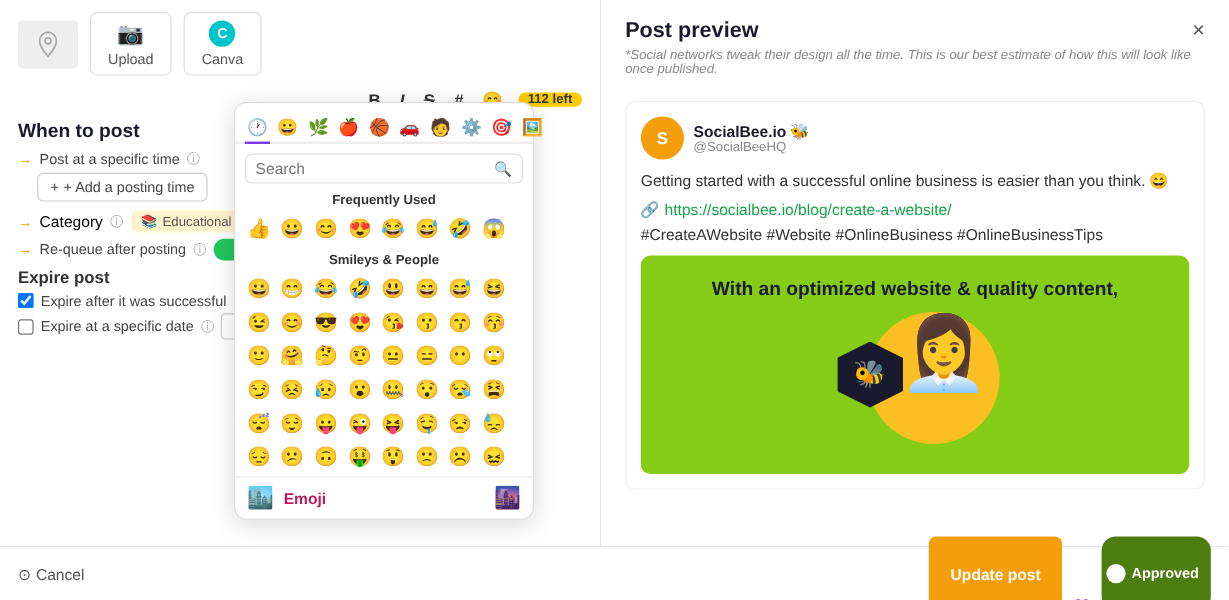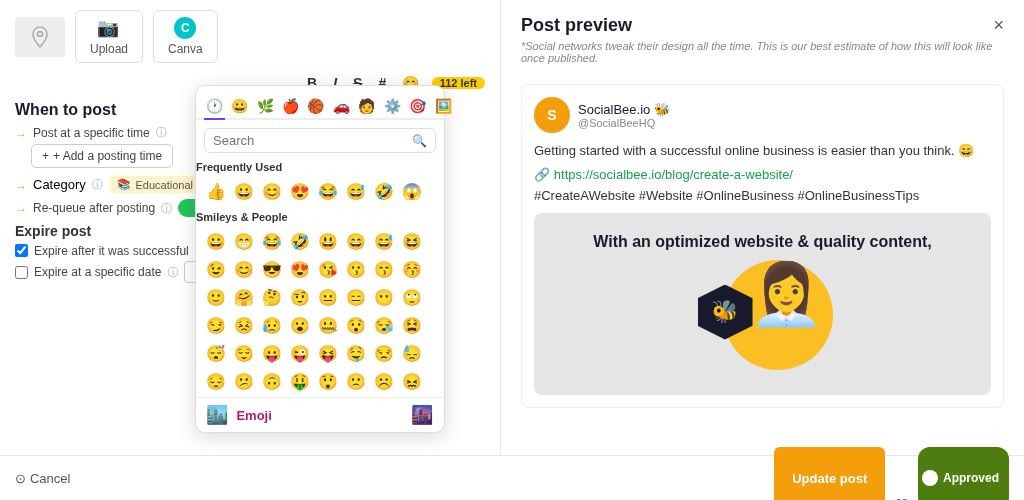--- a/index.html
+++ b/index.html
@@ -23,21 +23,21 @@
     .char-count { background: #ffcc00; border-radius: 10px; padding: 0 8px; font-size: 11px; font-weight: 600; color: #333; text-align: right; }
 
     
     .emoji-picker { position: absolute; top: 85px; left: 195px; width: 250px; background: #fff; border: 1px solid #ddd; border-radius: 10px; box-shadow: 0 4px 20px rgba(0,0,0,0.15); z-index: 100; }
     .emoji-tabs { display: flex; padding: 8px 8px 0; gap: 4px; border-bottom: 2px solid #eee; }
     .emoji-tab { flex: 1; text-align: center; padding: 4px 2px; cursor: pointer; font-size: 14px; color: #999; }
     .emoji-tab.active { color: #7c3aed; border-bottom: 2px solid #7c3aed; margin-bottom: -2px; }
     .emoji-search { display: flex; align-items: center; margin: 8px 8px 4px; border: 1px solid #ddd; border-radius: 6px; padding: 4px 8px; gap: 4px; }
     .emoji-search input { border: none; outline: none; font-size: 13px; width: 100%; color: #333; }
     .emoji-search-icon { color: #aaa; font-size: 12px; }
-    .emoji-section-label { font-size: 11px; font-weight: 600; color: #333; padding: 4px 0 2px; }
+    .emoji-section-label { font-size: 11px; font-weight: 600; color: #333; padding: 4px 12px 2px; text-align: center; }
     .emoji-grid { display: flex; flex-wrap: wrap; padding: 2px 6px; }
     .emoji-item { width: 28px; height: 28px; display: flex; align-items: center; justify-content: center; font-size: 16px; cursor: pointer; border-radius: 4px; }
     .emoji-footer { display: flex; align-items: center; padding: 6px 10px; border-top: 1px solid #eee; gap: 8px; }
     .emoji-footer-icon { font-size: 18px; }
     .emoji-footer-label { font-size: 13px; font-weight: 600; color: #be185d; flex: 1; }
     .emoji-footer-sample { font-size: 18px; }
 
     
     .section-title { font-size: 16px; font-weight: 700; color: #1a1a2e; margin: 8px 0 6px; }
     .post-option { display: flex; align-items: center; gap: 6px; margin: 4px 0; font-size: 12px; color: #444; }
@@ -64,27 +64,27 @@
     .right-panel { flex: 1; background: #fff; border-left: 1px solid #e5e7eb; padding: 15px 20px; overflow-y: auto; }
     .preview-header { display: flex; justify-content: space-between; align-items: flex-start; margin-bottom: 4px; }
     .preview-title { font-size: 18px; font-weight: 700; color: #1a1a2e; }
     .close-btn { background: none; border: none; cursor: pointer; font-size: 18px; color: #555; }
     .preview-subtitle { font-size: 11px; color: #888; font-style: italic; margin-bottom: 20px; }
 
     .post-card { border: 1px solid #eee; border-radius: 8px; padding: 12px; background: #fff; }
     .post-author { display: flex; align-items: center; gap: 8px; margin-bottom: 8px; }
     .author-avatar { width: 36px; height: 36px; background: #f59e0b; border-radius: 50%; display: flex; align-items: center; justify-content: center; font-size: 14px; font-weight: bold; color: white; }
     .author-info { display: flex; flex-direction: column; }
-    .author-name { font-size: 13px; font-weight: 400; color: #1a1a2e; display: flex; align-items: center; gap: 4px; }
+    .author-name { font-size: 13px; font-weight: 700; color: #1a1a2e; display: flex; align-items: center; gap: 4px; }
     .author-handle { font-size: 11px; color: #888; }
     .post-text { font-size: 13px; color: #333; line-height: 1.5; margin-bottom: 6px; }
     .post-link { color: #16a34a; font-size: 13px; display: block; margin-bottom: 6px; }
     .post-tags { font-size: 13px; color: #333; margin-bottom: 10px; }
 
-    .post-image-area { background: #e5e5e5; border-radius: 8px; padding: 20px; text-align: center; }
+    .post-image-area { background: #84cc16; border-radius: 8px; padding: 20px; text-align: center; }
     .post-image-title { font-size: 16px; font-weight: 700; color: #1a1a2e; margin-bottom: 4px; }
     .post-image-subtitle { font-size: 13px; color: #555; margin-bottom: 15px; }
 
     
     .bottom-bar { position: absolute; bottom: 0; left: 0; right: 0; height: 45px; background: #fff; border-top: 1px solid #e5e7eb; display: flex; align-items: center; justify-content: space-between; padding: 0 15px; }
     .cancel-btn { background: none; border: none; cursor: pointer; font-size: 13px; color: #555; display: flex; align-items: center; gap: 4px; }
     .right-actions { display: flex; gap: 10px; }
     .update-btn { background: #f59e0b; color: white; border: none; border-radius: 6px; padding: 8px 18px; font-size: 13px; font-weight: 600; cursor: pointer; }
     .as-label { font-size: 12px; color: #6d28d9; margin-top: 48px; }
     .approved-toggle { background: #4d7c0f; border-radius: 12px; padding: 3px 10px 3px 4px; display: flex; align-items: center; gap: 5px; cursor: pointer; }

